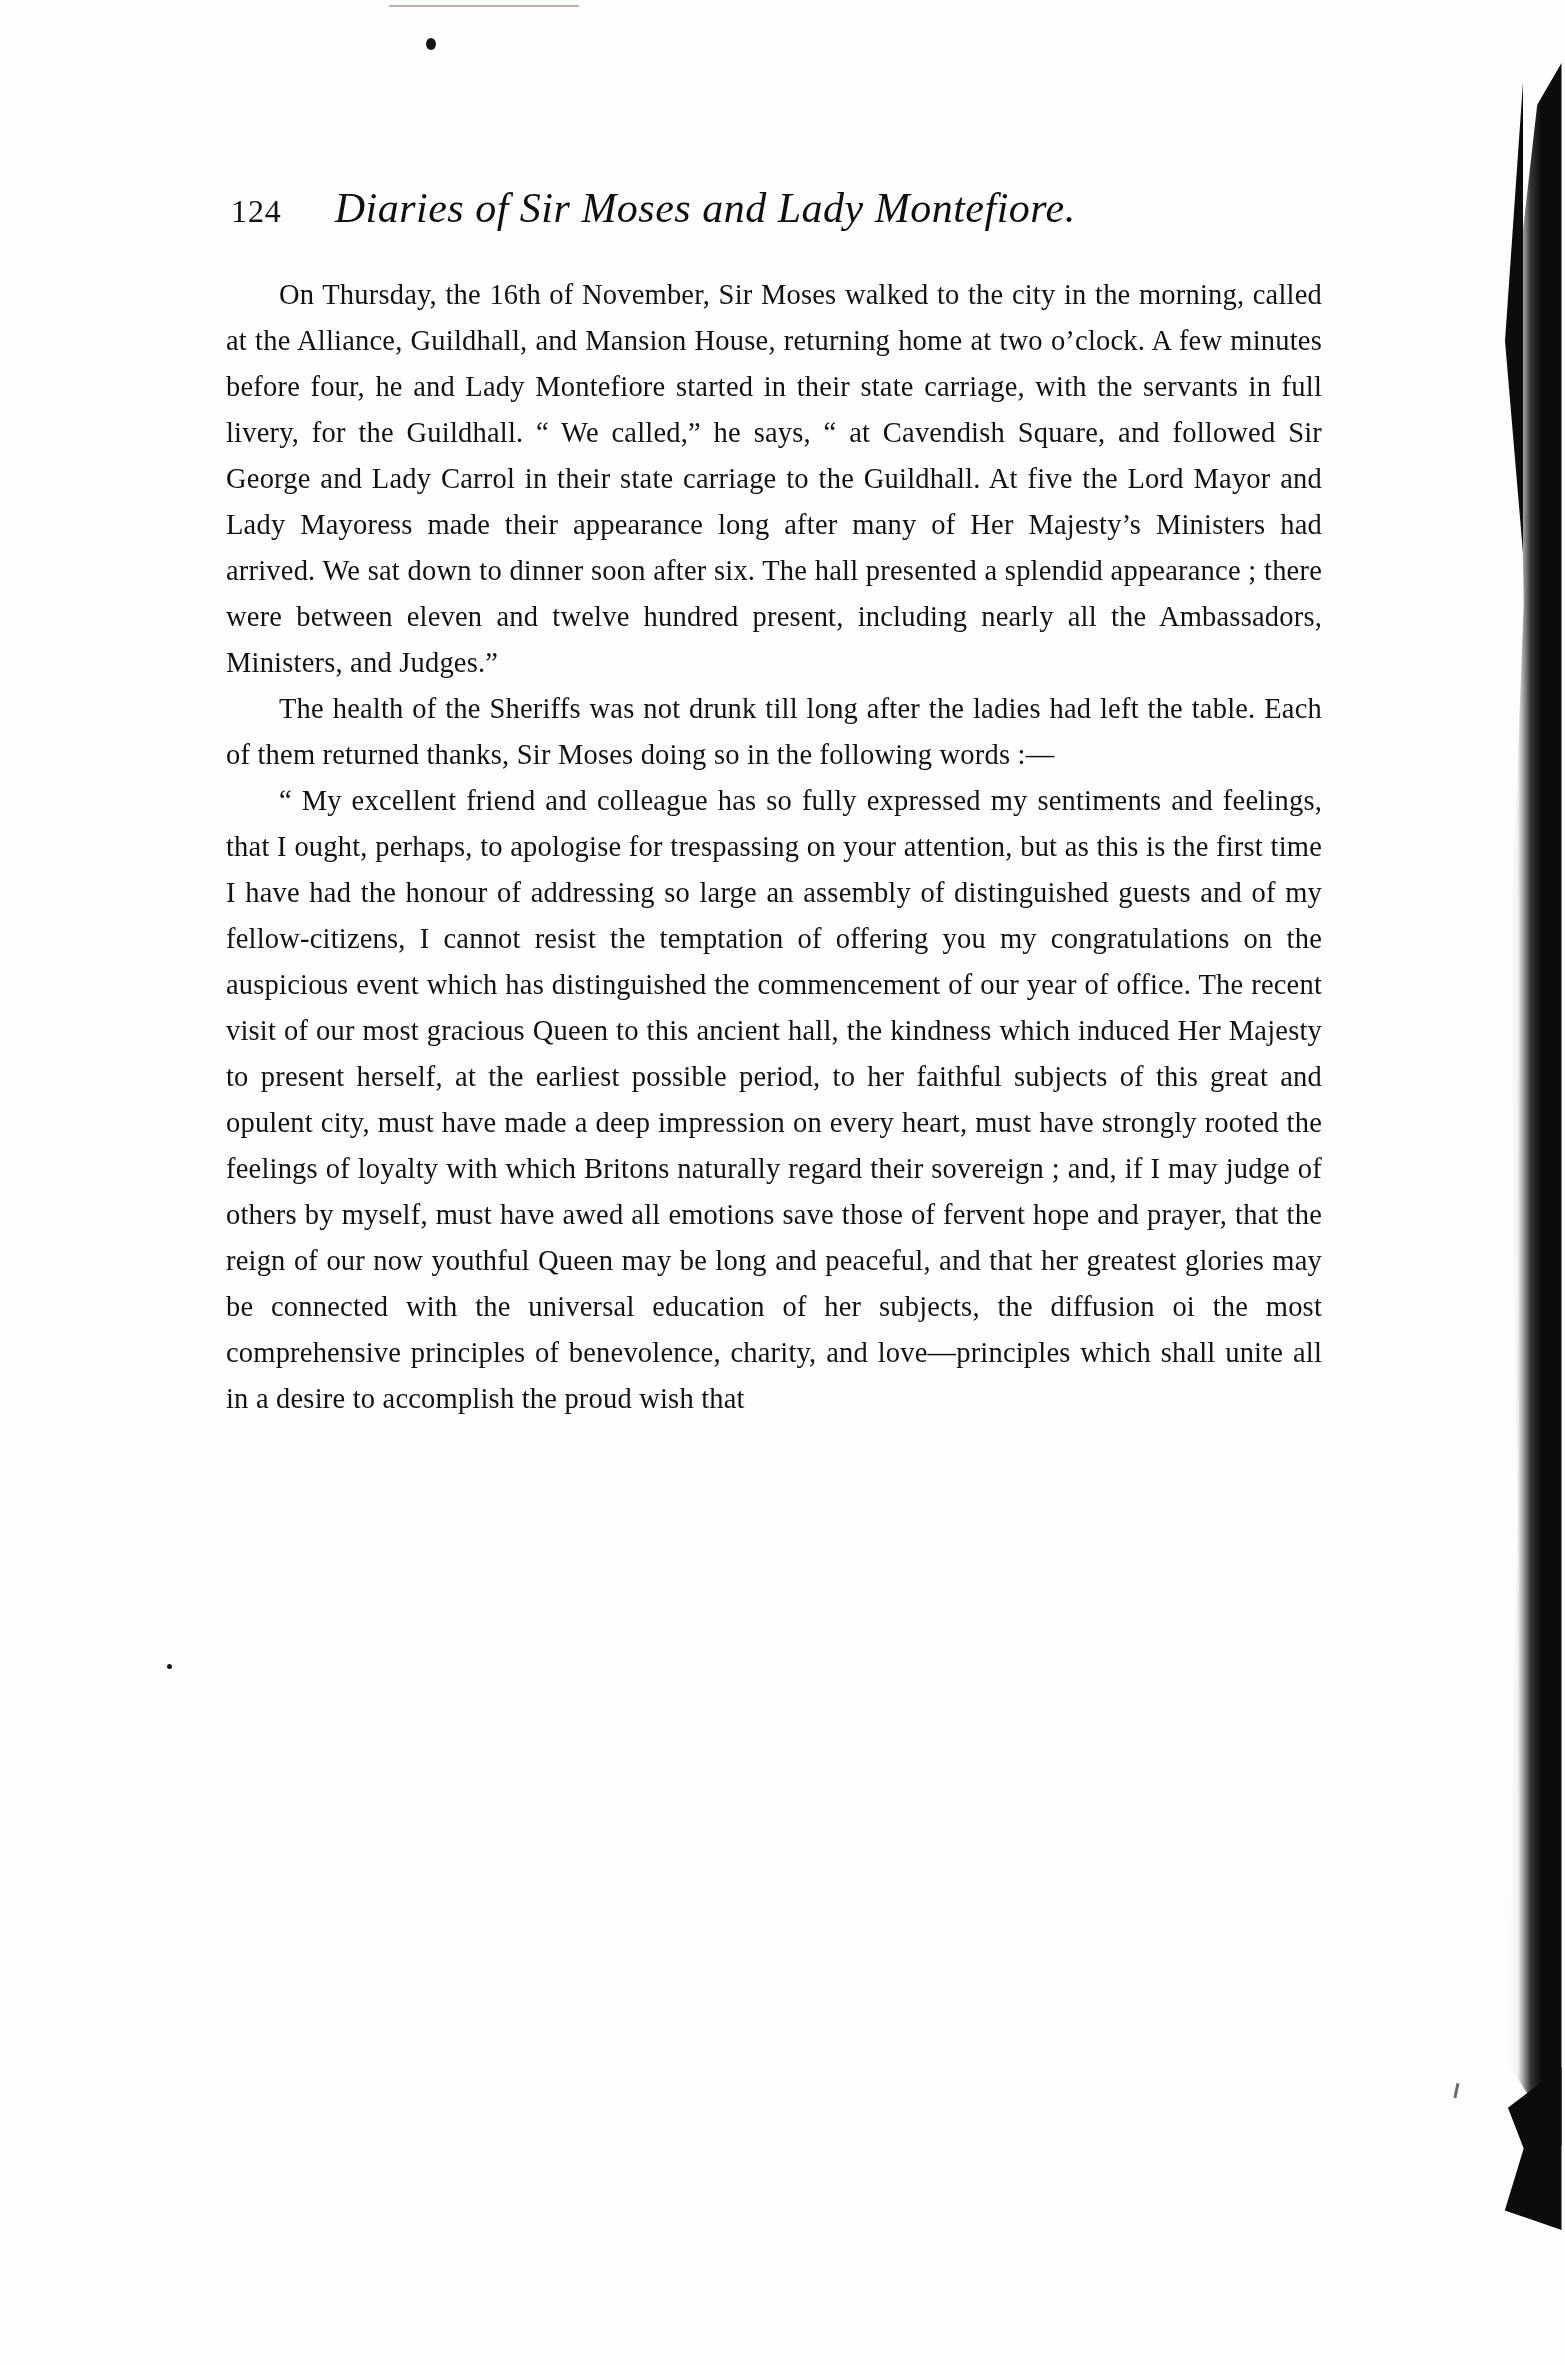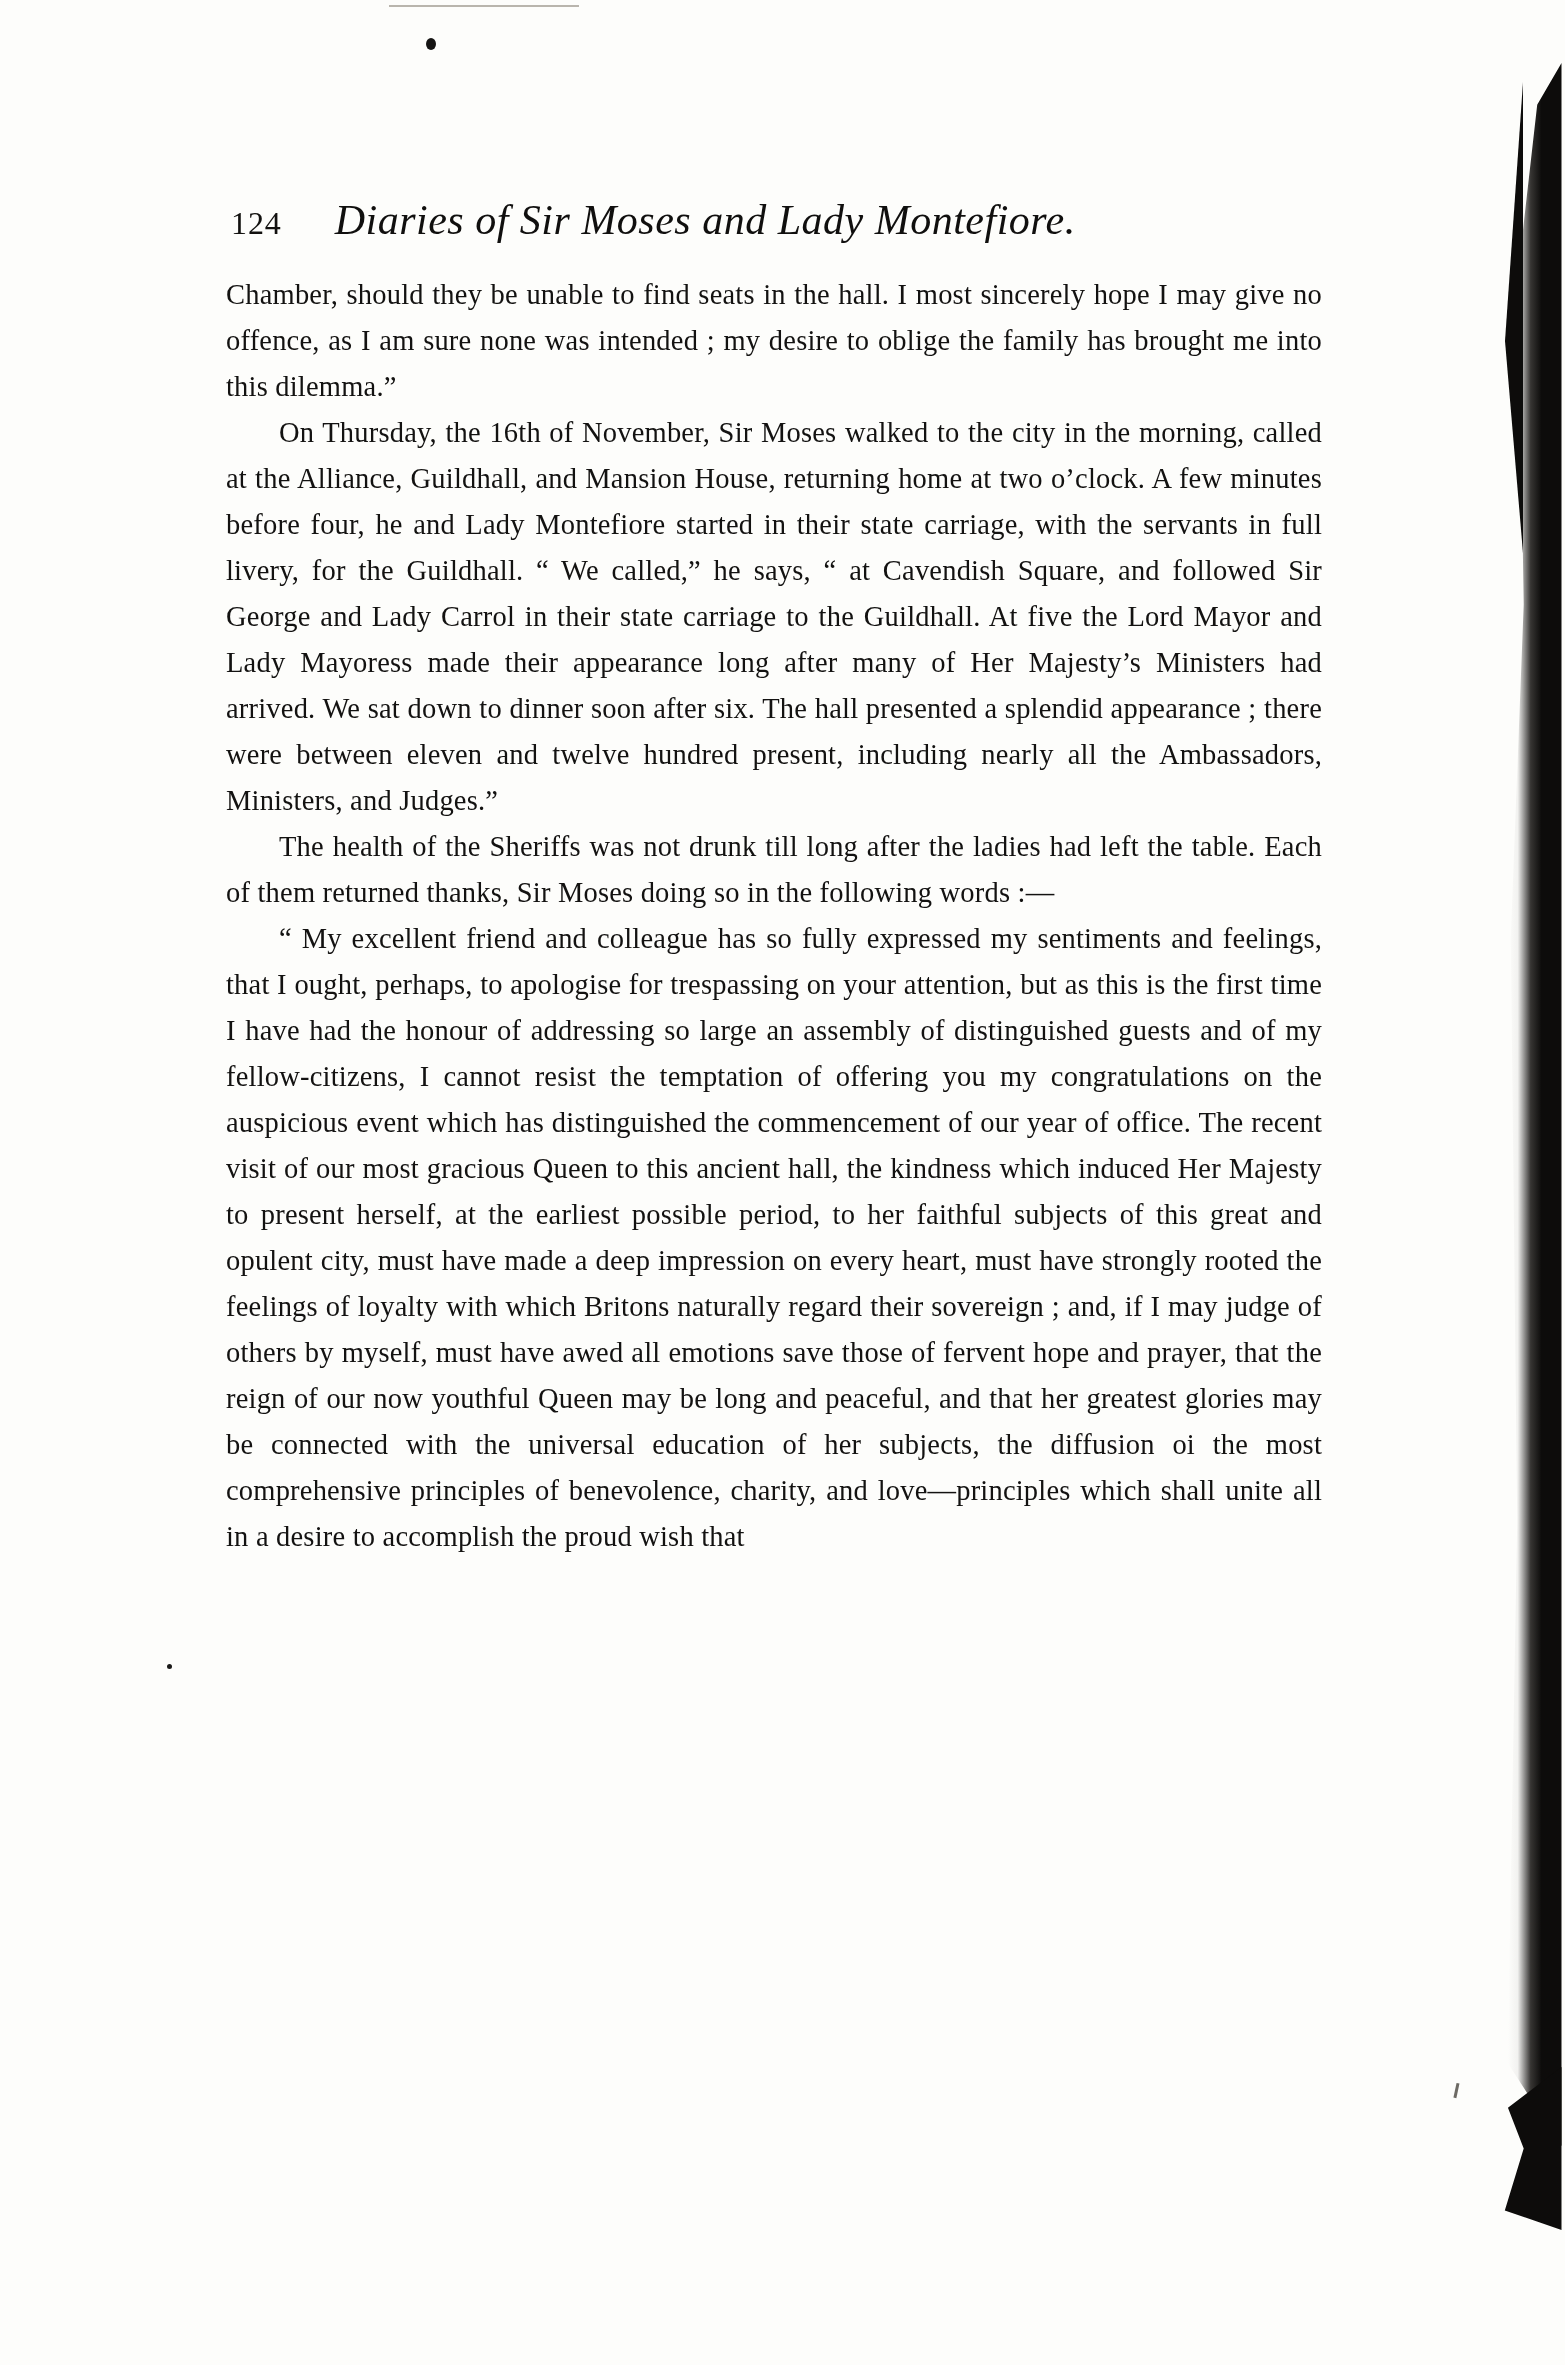--- a/index.html
+++ b/index.html
@@ -92,21 +92,21 @@
   .page-content {
     position: absolute;
     top: 0;
     left: 0;
     width: 1413px;
     height: 100%;
   }
 
   .header-line {
     position: absolute;
-    top: 196px;
+    top: 184px;
     left: 231px;
     width: 1132px;
     display: flex;
     align-items: baseline;
     gap: 53px;
   }
   .folio {
     font-family: "Liberation Serif", serif;
     font-size: 32px;
     letter-spacing: 0.9px;
@@ -155,21 +155,20 @@
   <div class="scan-edge-bottom"></div>
 
   <div class="page-content">
 
     <div class="header-line">
       <span class="folio">124</span>
       <span class="running-title">Diaries of Sir Moses and Lady Montefiore.</span>
     </div>
 
     <div class="body-text">
-      <p class="noindent">Chamber, should they be unable to find seats in the hall. I most sincerely hope I may give no offence, as I am sure none was intended ; my desire to oblige the family has brought me into this dilemma.”</p>
       <p>On Thursday, the 16th of November, Sir Moses walked to the city in the morning, called at the Alliance, Guildhall, and Mansion House, returning home at two o’clock. A few minutes before four, he and Lady Montefiore started in their state carriage, with the servants in full livery, for the Guildhall. “ We called,” he says, “ at Cavendish Square, and followed Sir George and Lady Carrol in their state carriage to the Guildhall. At five the Lord Mayor and Lady Mayoress made their appearance long after many of Her Majesty’s Ministers had arrived. We sat down to dinner soon after six. The hall presented a splendid appearance ; there were between eleven and twelve hundred present, including nearly all the Ambassadors, Ministers, and Judges.”</p>
       <p>The health of the Sheriffs was not drunk till long after the ladies had left the table. Each of them returned thanks, Sir Moses doing so in the following words :—</p>
       <p>“ My excellent friend and colleague has so fully expressed my sentiments and feelings, that I ought, perhaps, to apologise for trespassing on your attention, but as this is the first time I have had the honour of addressing so large an assembly of distinguished guests and of my fellow-citizens, I cannot resist the temptation of offering you my congratulations on the auspicious event which has distinguished the commencement of our year of office. The recent visit of our most gracious Queen to this ancient hall, the kindness which induced Her Majesty to present herself, at the earliest possible period, to her faithful subjects of this great and opulent city, must have made a deep impression on every heart, must have strongly rooted the feelings of loyalty with which Britons naturally regard their sovereign ; and, if I may judge of others by myself, must have awed all emotions save those of fervent hope and prayer, that the reign of our now youthful Queen may be long and peaceful, and that her greatest glories may be connected with the universal education of her subjects, the diffusion oi the most comprehensive principles of benevolence, charity, and love—principles which shall unite all in a desire to accomplish the proud wish that</p>
     </div>
 
   </div>
 </div>
 
 
 </body></html>

